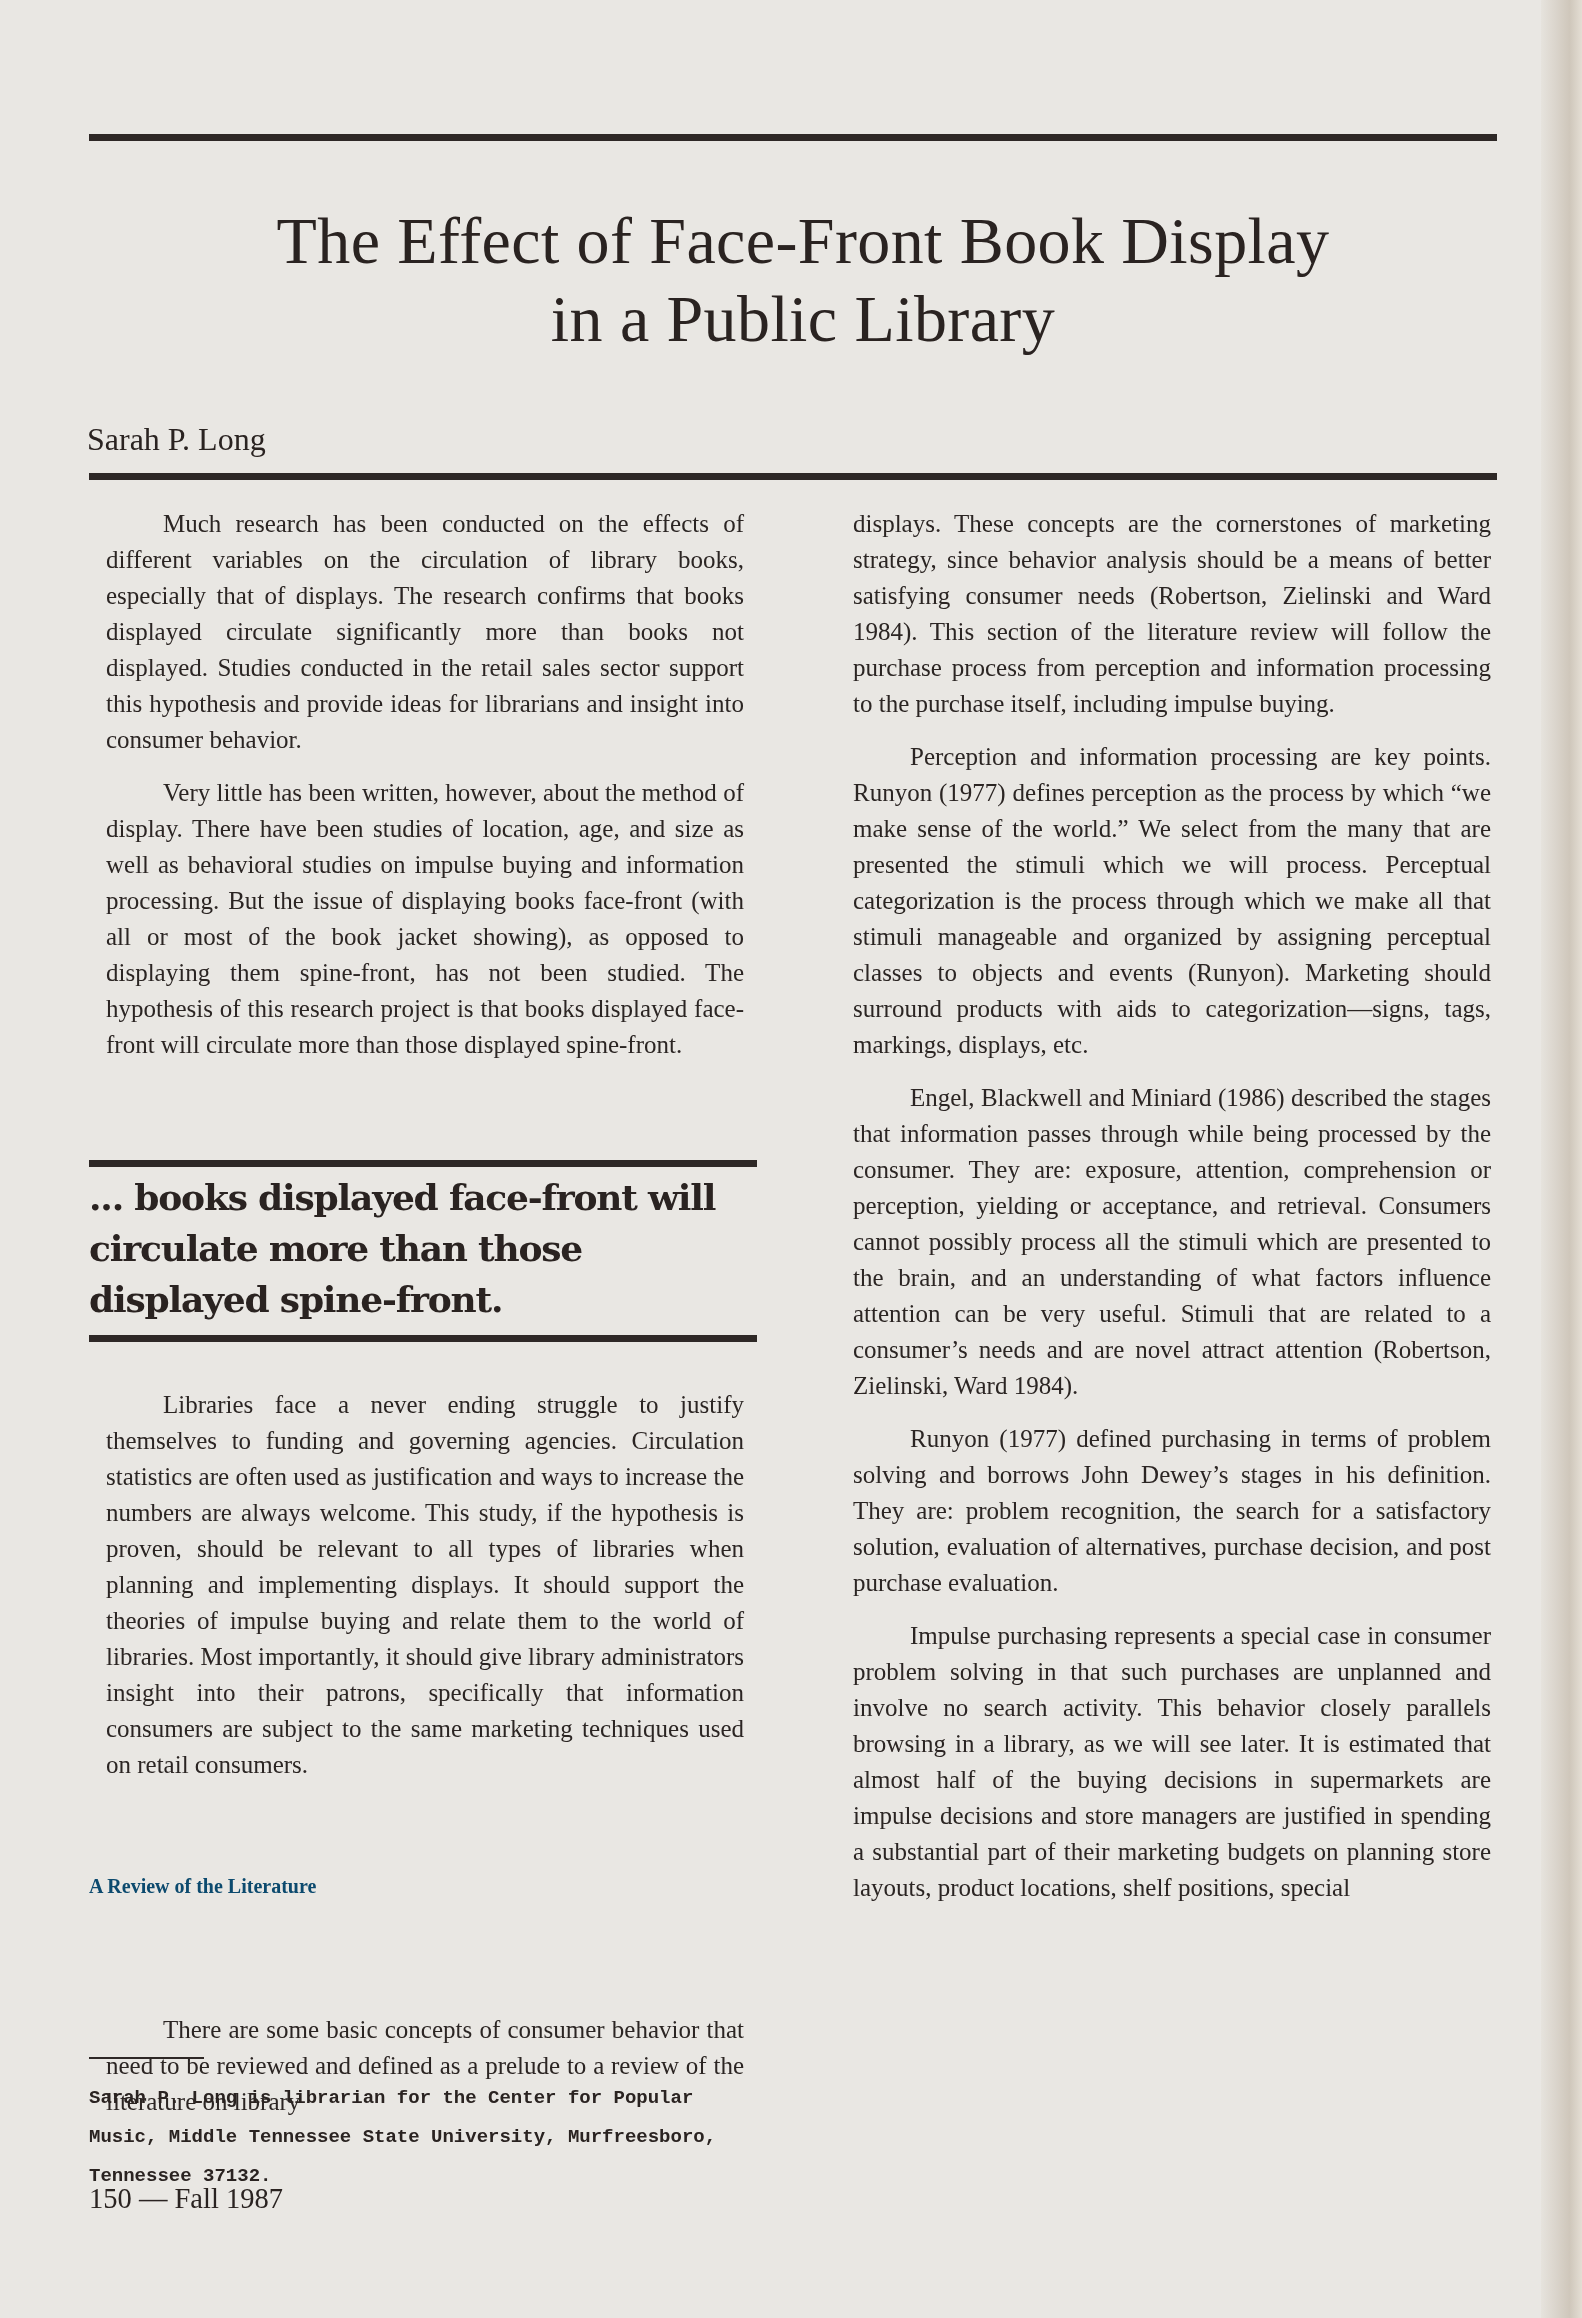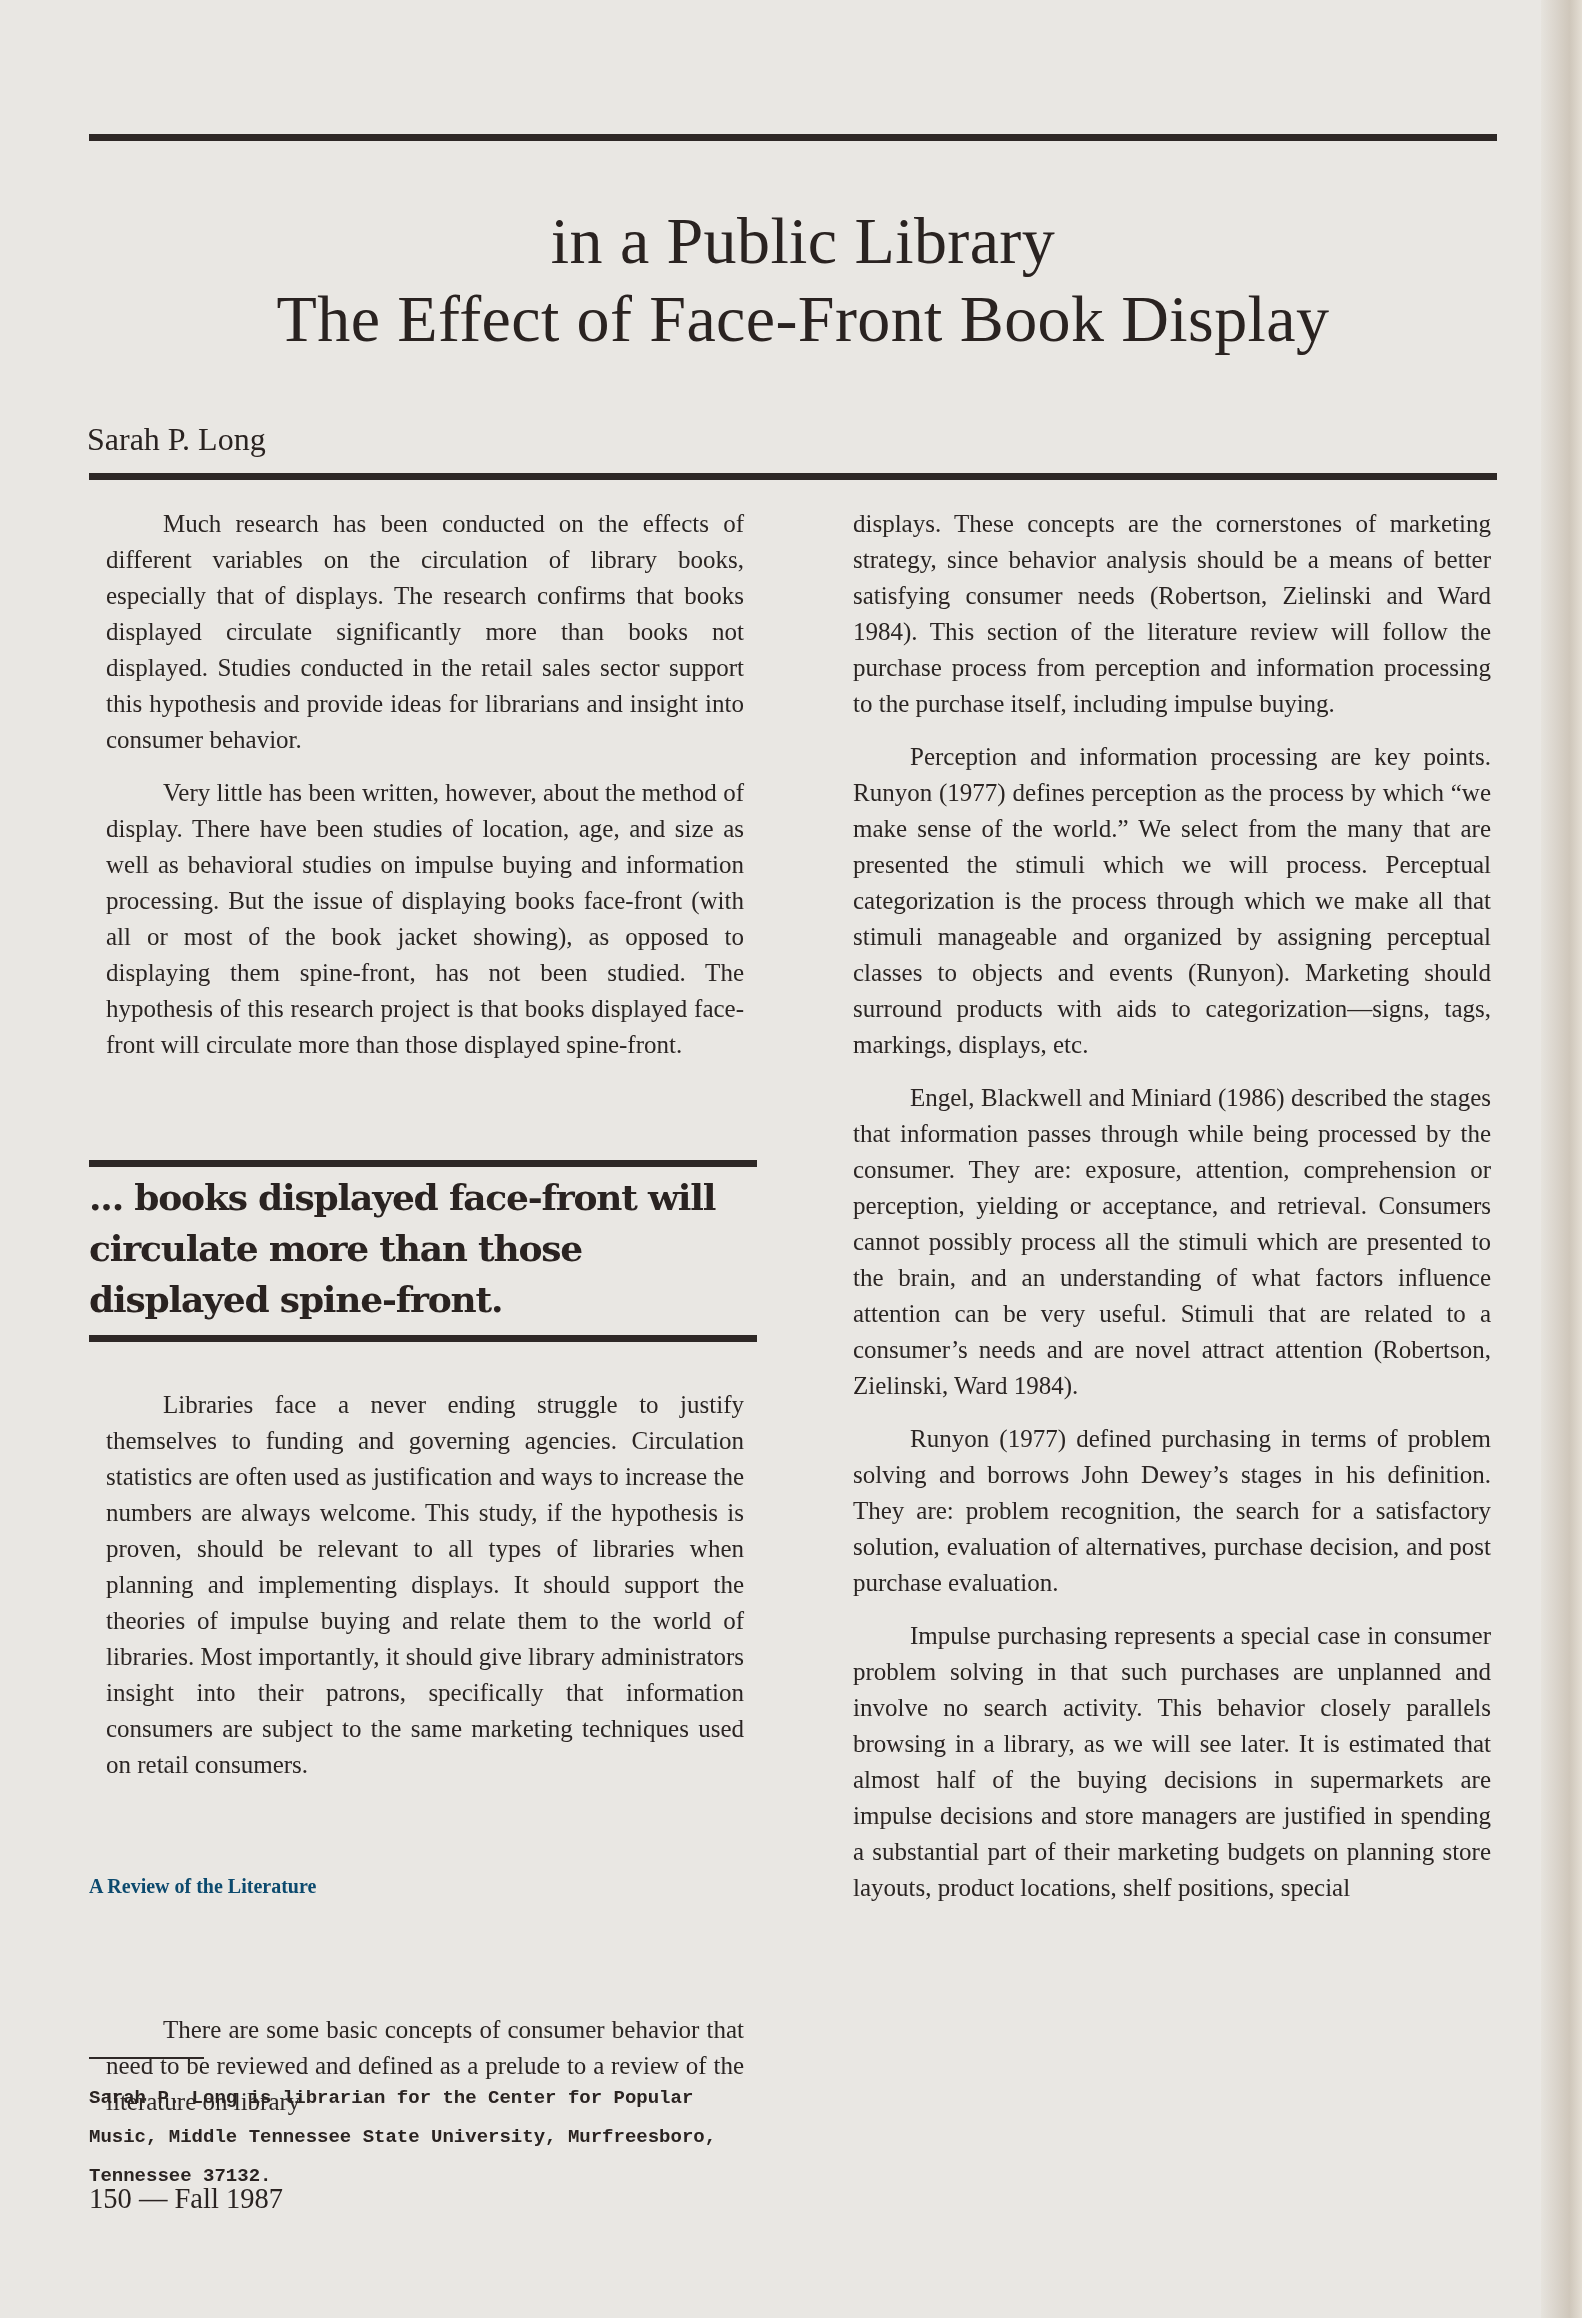--- a/index.html
+++ b/index.html
@@ -54,22 +54,22 @@
   }
 </style>
 </head>
 <body>
 
 <div class="page-edge"></div>
 
 <div class="rule" style="left:89px; top:134px; width:1408px; height:7.1px;"></div>
 
 <div class="title">
+  <div>The Effect of Face-Front Book Display</div>
   <div>in a Public Library</div>
-  <div>The Effect of Face-Front Book Display</div>
 </div>
 
 <div class="byline">Sarah P. Long</div>
 
 <div class="rule" style="left:89px; top:473px; width:1408px; height:7.1px;"></div>
 
 <div class="col col-left">
   <p>Much research has been conducted on the effects of different variables on the circulation of library books, especially that of displays. The research confirms that books displayed circulate significantly more than books not displayed. Studies conducted in the retail sales sector support this hypothesis and provide ideas for librarians and insight into consumer behavior.</p>
   <p>Very little has been written, however, about the method of display. There have been studies of location, age, and size as well as behavioral studies on impulse buying and information processing. But the issue of displaying books face-front (with all or most of the book jacket showing), as opposed to displaying them spine-front, has not been studied. The hypothesis of this research project is that books displayed face-front will circulate more than those displayed spine-front.</p>
 </div>

